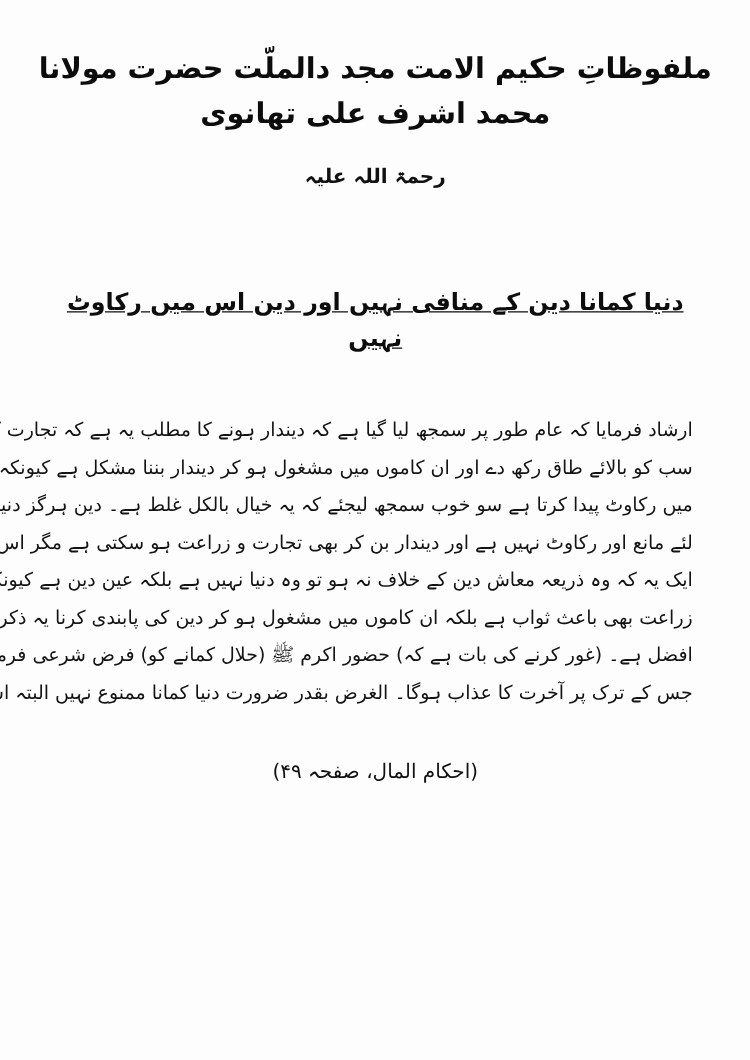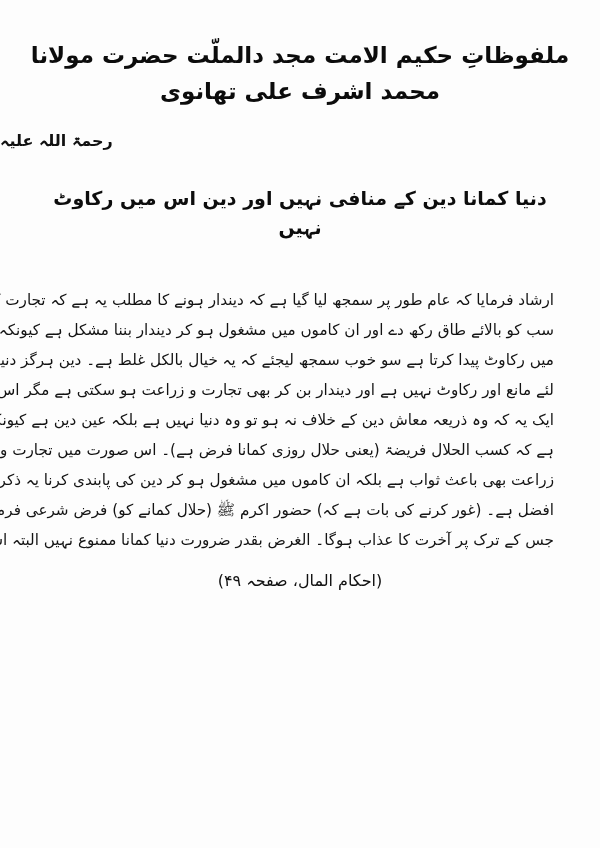--- a/index.html
+++ b/index.html
@@ -38,33 +38,34 @@
     padding: 0 26px;
     direction: rtl;
     text-align: center;
   }
   .doc-honorific {
     margin-top: 22px;
     font-size: 16px;
     font-weight: 700;
     color: #111111;
     direction: rtl;
-    text-align: left;
+    text-align: center;
   }
 
   
   .section-heading {
-    margin-top: 34px;
+    margin-top: 78px;
     text-align: center;
     font-size: 19px;
     font-weight: 700;
     color: #0d0d0d;
     direction: rtl;
     padding: 0 40px;
     line-height: 1.5;
+    text-decoration: underline;
   }
 
   
   .body-block {
     margin-top: 44px;
     padding: 0 46px 0 44px;
     direction: rtl;
     text-align: justify;
   }
   .body-line {
@@ -75,21 +76,21 @@
     direction: rtl;
     text-align: right;
     letter-spacing: -0.1px;
   }
   .body-line.tight {
     letter-spacing: -0.3px;
   }
 
   
   .citation-primary {
-    margin-top: 16px;
+    margin-top: 38px;
     padding-right: 0;
     text-align: center;
     direction: rtl;
     font-size: 16px;
     color: #101010;
   }
   .citation-series {
     margin-top: 44px;
     padding-right: 56px;
     text-align: right;
@@ -109,21 +110,20 @@
   </div>
 
   <div class="section-heading">دنیا کمانا دین کے منافی نہیں اور دین اس میں رکاوٹ نہیں</div>
 
   <div class="body-block">
     <div class="body-line tight">ارشاد فرمایا کہ عام طور پر سمجھ لیا گیا ہے کہ دیندار ہونے کا مطلب یہ ہے کہ تجارت کاشتکاری وغیرہ</div>
     <div class="body-line tight">سب کو بالائے طاق رکھ دے اور ان کاموں میں مشغول ہو کر دیندار بننا مشکل ہے کیونکہ دین ان کاموں</div>
     <div class="body-line tight">میں رکاوٹ پیدا کرتا ہے سو خوب سمجھ لیجئے کہ یہ خیال بالکل غلط ہے۔ دین ہرگز دنیا کی فلاح اور ترقی کے</div>
     <div class="body-line tight">لئے مانع اور رکاوٹ نہیں ہے اور دیندار بن کر بھی تجارت و زراعت ہو سکتی ہے مگر اس کی دو صورتیں ہیں۔</div>
     <div class="body-line tight">ایک یہ کہ وہ ذریعہ معاش دین کے خلاف نہ ہو تو وہ دنیا نہیں ہے بلکہ عین دین ہے کیونکہ حدیث میں</div>
-    <div class="body-line tight">ہے کہ کسب الحلال فریضۃ (یعنی حلال روزی کمانا فرض ہے)۔ اس صورت میں تجارت و</div>
     <div class="body-line tight">زراعت بھی باعث ثواب ہے بلکہ ان کاموں میں مشغول ہو کر دین کی پابندی کرنا یہ ذکر و شغل سے</div>
     <div class="body-line tight">افضل ہے۔ (غور کرنے کی بات ہے کہ) حضور اکرم ﷺ (حلال کمانے کو) فرض شرعی فرماتے ہیں</div>
     <div class="body-line tight">جس کے ترک پر آخرت کا عذاب ہوگا۔ الغرض بقدر ضرورت دنیا کمانا ممنوع نہیں البتہ اس کی محبت اور</div>
   </div>
 
   <div class="citation-primary">(احکام المال، صفحہ ۴۹)</div>
 
 
 </div>
 

